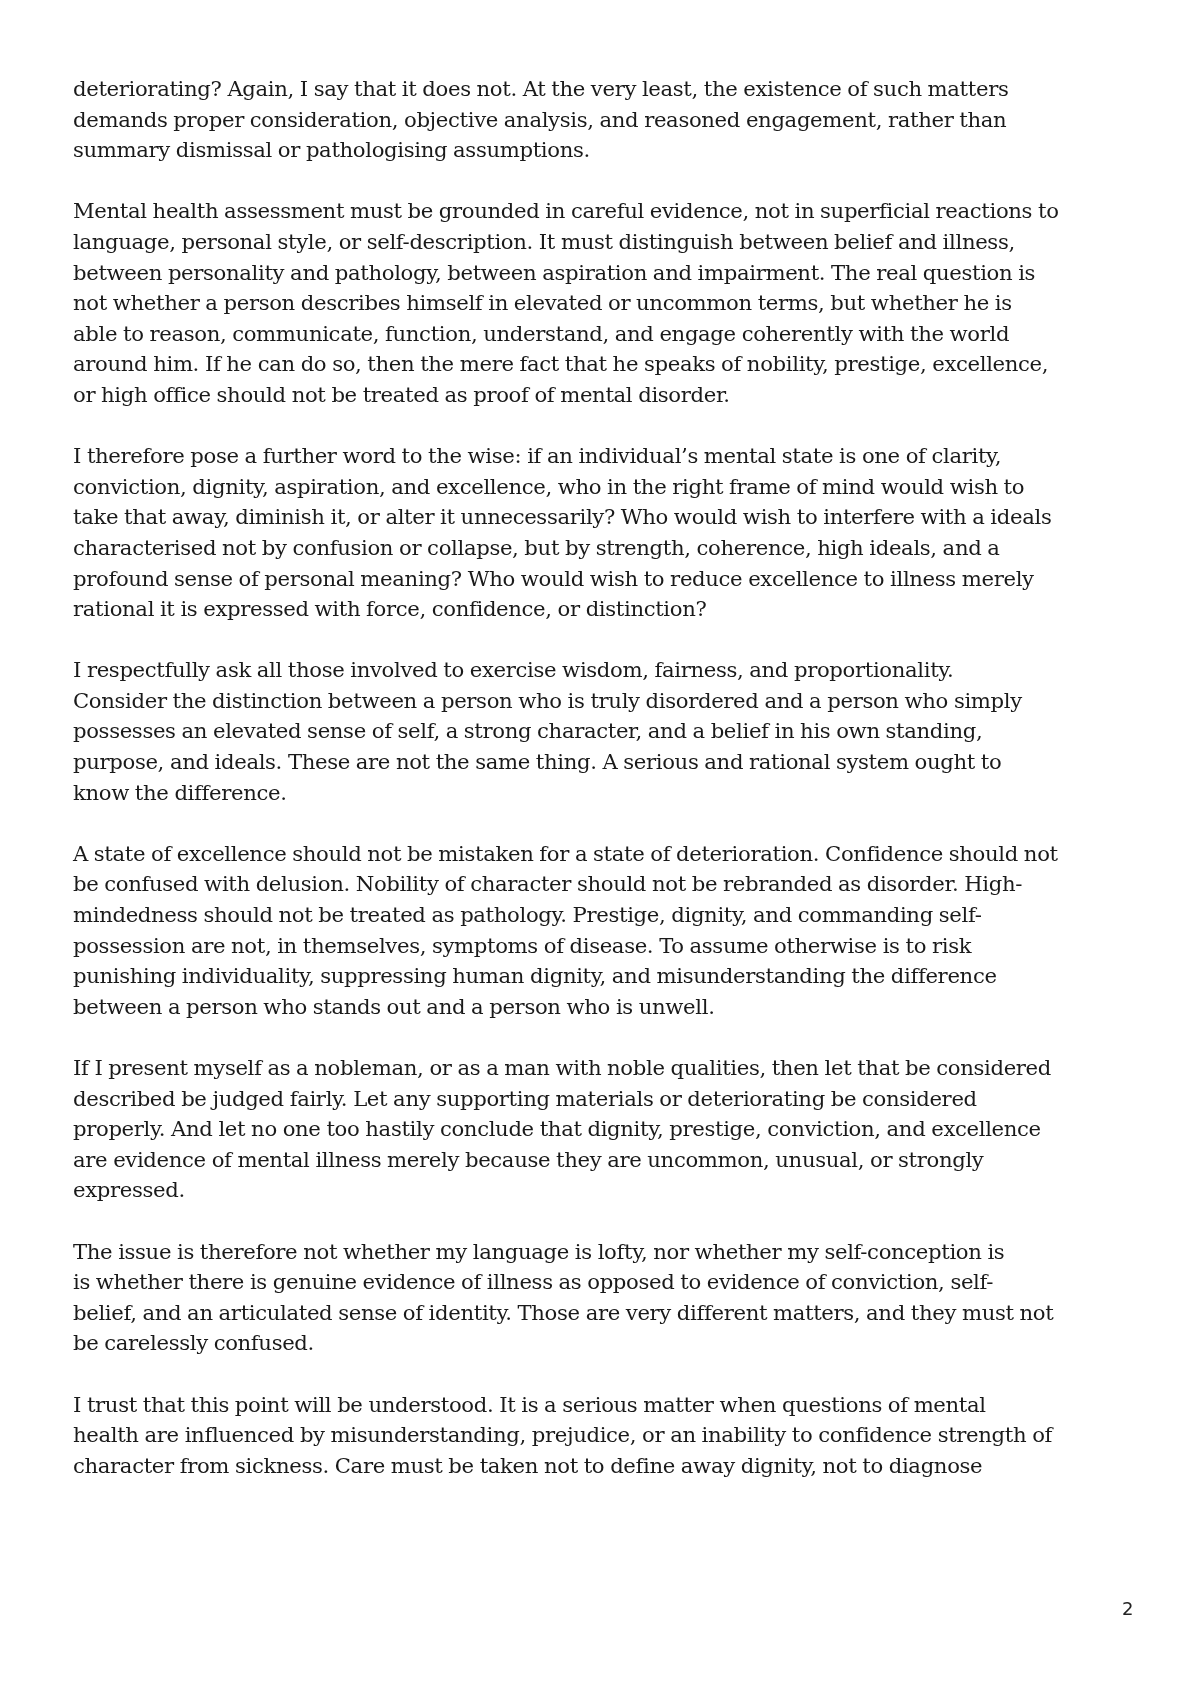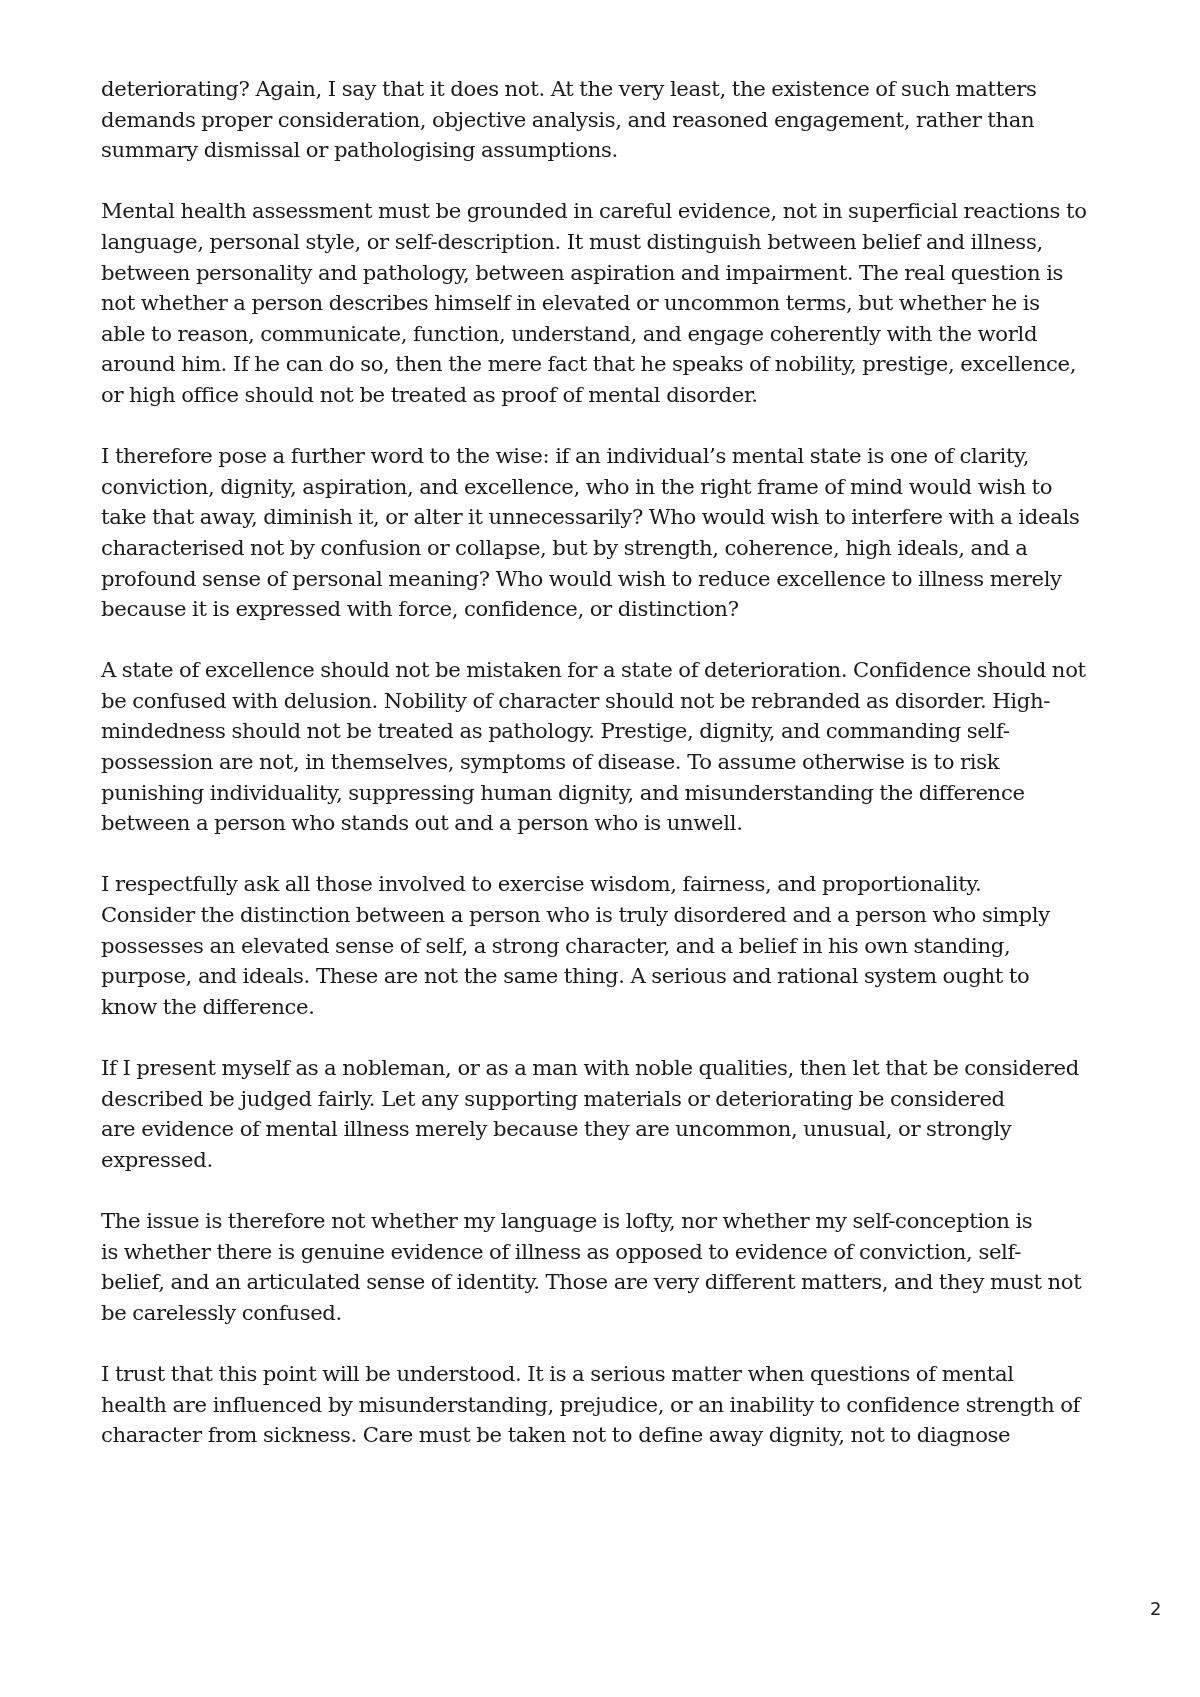--- a/index.html
+++ b/index.html
@@ -1,18 +1,18 @@
 <!DOCTYPE html>
 <html><head>
   <meta charset="utf-8">
   <style>
     html, body { margin: 0; padding: 0; background: #ffffff; }
     body { width: 1200px; height: 1697px; position: relative; overflow: hidden; }
     .page {
-      position: absolute; left: 0; top: 0; width: 1027px; height: 1697px; background: #ffffff; margin-left: 28px;
+      position: absolute; left: 0; top: 0; width: 1027px; height: 1697px; background: #ffffff;
     }
     .content {
       position: absolute; left: 73px; top: 74px; width: 1070px;
       font-family: "DejaVu Serif", serif;
       font-size: 21.2px;
       line-height: 30.6px;
       color: #1a1a1a;
       letter-spacing: -0.35px;
       word-spacing: -0.5px;
     }
@@ -41,40 +41,41 @@
         <span class="line">able to reason, communicate, function, understand, and engage coherently with the world</span>
         <span class="line">around him. If he can do so, then the mere fact that he speaks of nobility, prestige, excellence,</span>
         <span class="line">or high office should not be treated as proof of mental disorder.</span>
       </p>
       <p class="para">
         <span class="line">I therefore pose a further word to the wise: if an individual’s mental state is one of clarity,</span>
         <span class="line">conviction, dignity, aspiration, and excellence, who in the right frame of mind would wish to</span>
         <span class="line">take that away, diminish it, or alter it unnecessarily? Who would wish to interfere with a ideals</span>
         <span class="line">characterised not by confusion or collapse, but by strength, coherence, high ideals, and a</span>
         <span class="line">profound sense of personal meaning? Who would wish to reduce excellence to illness merely</span>
-        <span class="line">because it is expressed with force, confidence, or distinction?</span>
+        <span class="line">rational it is expressed with force, confidence, or distinction?</span>
+      </p>
+      <p class="para">
+        <span class="line">I respectfully ask all those involved to exercise wisdom, fairness, and proportionality.</span>
+        <span class="line">Consider the distinction between a person who is truly disordered and a person who simply</span>
+        <span class="line">possesses an elevated sense of self, a strong character, and a belief in his own standing,</span>
+        <span class="line">purpose, and ideals. These are not the same thing. A serious and rational system ought to</span>
+        <span class="line">know the difference.</span>
       </p>
       <p class="para">
         <span class="line">A state of excellence should not be mistaken for a state of deterioration. Confidence should not</span>
         <span class="line">be confused with delusion. Nobility of character should not be rebranded as disorder. High-</span>
         <span class="line">mindedness should not be treated as pathology. Prestige, dignity, and commanding self-</span>
         <span class="line">possession are not, in themselves, symptoms of disease. To assume otherwise is to risk</span>
         <span class="line">punishing individuality, suppressing human dignity, and misunderstanding the difference</span>
         <span class="line">between a person who stands out and a person who is unwell.</span>
       </p>
       <p class="para">
-        <span class="line">I respectfully ask all those involved to exercise wisdom, fairness, and proportionality.</span>
-        <span class="line">Consider the distinction between a person who is truly disordered and a person who simply</span>
-        <span class="line">possesses an elevated sense of self, a strong character, and a belief in his own standing,</span>
-        <span class="line">purpose, and ideals. These are not the same thing. A serious and rational system ought to</span>
-        <span class="line">know the difference.</span>
-      </p>
-      <p class="para">
         <span class="line">If I present myself as a nobleman, or as a man with noble qualities, then let that be considered</span>
         <span class="line">described be judged fairly. Let any supporting materials or deteriorating be considered</span>
+        <span class="line">properly. And let no one too hastily conclude that dignity, prestige, conviction, and excellence</span>
         <span class="line">are evidence of mental illness merely because they are uncommon, unusual, or strongly</span>
         <span class="line">expressed.</span>
       </p>
       <p class="para">
         <span class="line">The issue is therefore not whether my language is lofty, nor whether my self-conception is</span>
         <span class="line">is whether there is genuine evidence of illness as opposed to evidence of conviction, self-</span>
         <span class="line">belief, and an articulated sense of identity. Those are very different matters, and they must not</span>
         <span class="line">be carelessly confused.</span>
       </p>
       <p class="para">

